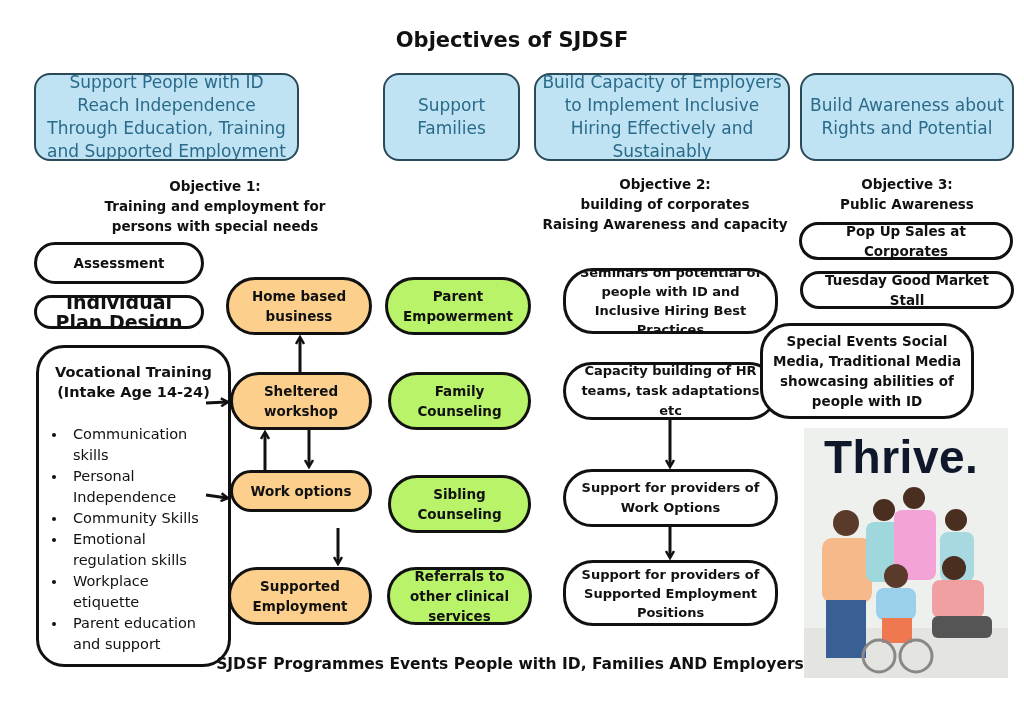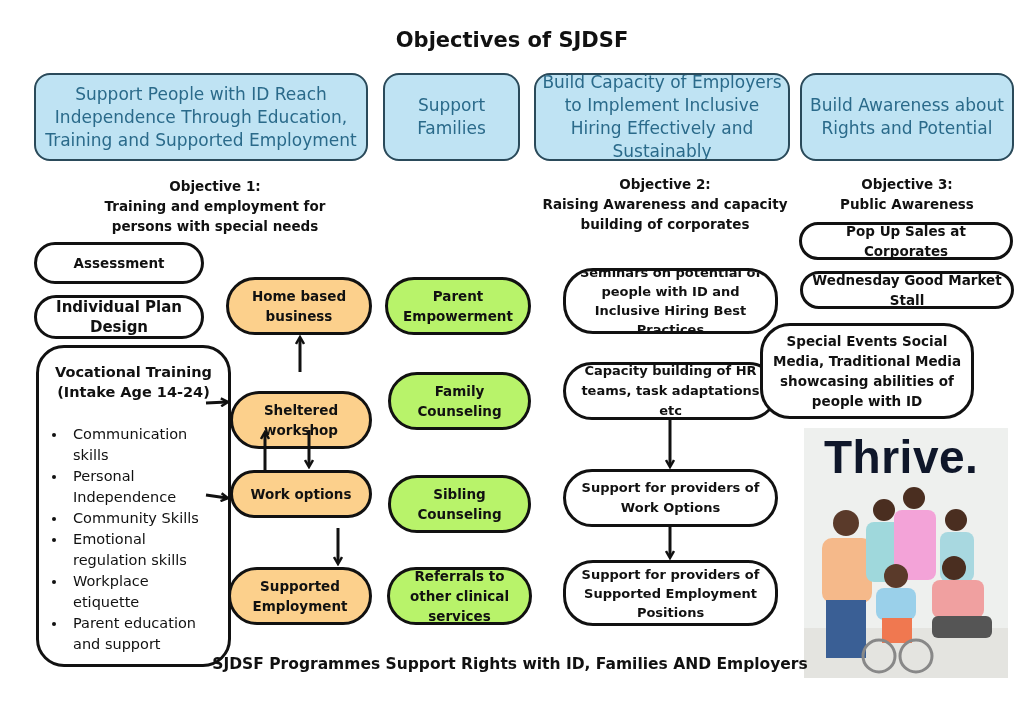--- a/index.html
+++ b/index.html
@@ -23,72 +23,72 @@
   .footer { left:210px; width:600px; top:655px; font-weight:bold; font-size:15.5px; text-align:center; }
   .photo { left:804px; top:428px; width:204px; height:250px; background:#eef0ee; overflow:hidden; }
   .thrive { position:absolute; left:20px; top:2px; font-weight:bold; font-size:46px; color:#0f172a; letter-spacing:0.5px; font-family:"Liberation Sans", sans-serif; }
   svg.arrows { position:absolute; left:0; top:0; }
 </style>
 </head>
 <body>
 
 <div class="abs title">Objectives of SJDSF</div>
 
-<div class="abs goal" style="left:34px;top:73px;width:334px;height:88px;">Support People with ID Reach Independence Through Education, Training and Supported Employment</div>
+<div class="abs goal" style="left:34px;top:73px;width:265px;height:88px;">Support People with ID Reach Independence Through Education, Training and Supported Employment</div>
 <div class="abs goal" style="left:383px;top:73px;width:137px;height:88px;">Support Families</div>
 <div class="abs goal" style="left:534px;top:73px;width:256px;height:88px;">Build Capacity of Employers to Implement Inclusive Hiring Effectively and Sustainably</div>
 <div class="abs goal" style="left:800px;top:73px;width:214px;height:88px;">Build Awareness about Rights and Potential</div>
 
 <div class="abs objlabel" style="left:80px;top:176px;width:270px;">
   <div>Objective 1:</div>
   <div>Training and employment for</div>
   <div>persons with special needs</div>
 </div>
 <div class="abs objlabel" style="left:540px;top:174px;width:250px;">
   <div>Objective 2:</div>
+  <div>building  of corporates</div>
   <div>Raising Awareness and capacity</div>
-  <div>building  of corporates</div>
 </div>
 <div class="abs objlabel" style="left:800px;top:174px;width:214px;">
   <div>Objective 3:</div>
   <div>Public Awareness</div>
 </div>
 
 <div class="abs pill white" style="left:34px;top:242px;width:170px;height:42px;">Assessment</div>
-<div class="abs pill white" style="left:34px;top:295px;width:170px;height:44px;font-size:15px;">Individual Plan Design</div>
+<div class="abs pill white" style="left:34px;top:295px;width:170px;height:34px;font-size:19px;">Individual Plan Design</div>
 <div class="abs voc" style="left:36px;top:345px;width:195px;height:322px;">
   <div class="voc-head">Vocational Training</div>
   <div class="voc-head">(Intake Age 14-24)</div>
   <ul>
     <li>Communication skills</li>
     <li>Personal Independence</li>
     <li>Community Skills</li>
     <li>Emotional regulation skills</li>
     <li>Workplace etiquette</li>
     <li>Parent education and support</li>
   </ul>
 </div>
 
 <div class="abs pill orange" style="left:226px;top:277px;width:146px;height:58px;">Home based business</div>
-<div class="abs pill orange" style="left:230px;top:372px;width:142px;height:58px;margin-top:19px;">Sheltered workshop</div>
-<div class="abs pill orange" style="left:230px;top:470px;width:142px;height:48px;">Work options</div>
+<div class="abs pill orange" style="left:230px;top:372px;width:142px;height:58px;">Sheltered workshop</div>
+<div class="abs pill orange" style="left:230px;top:470px;width:142px;height:42px;">Work options</div>
 <div class="abs pill orange" style="left:228px;top:567px;width:144px;height:58px;">Supported Employment</div>
 
 <div class="abs pill green" style="left:385px;top:277px;width:146px;height:58px;">Parent Empowerment</div>
 <div class="abs pill green" style="left:388px;top:372px;width:143px;height:58px;">Family Counseling</div>
 <div class="abs pill green" style="left:388px;top:475px;width:143px;height:58px;">Sibling Counseling</div>
 <div class="abs pill green" style="left:387px;top:567px;width:145px;height:58px;">Referrals to other clinical services</div>
 
 <div class="abs pill white" style="left:563px;top:268px;width:215px;height:66px;font-size:13px;line-height:19px;">Seminars on potential of people with ID and Inclusive Hiring Best Practices</div>
 <div class="abs pill white" style="left:563px;top:362px;width:215px;height:58px;font-size:13px;text-align:center;">Capacity building of HR teams, task adaptations etc</div>
 <div class="abs pill white" style="left:563px;top:469px;width:215px;height:58px;font-size:13px;">Support for providers of Work Options</div>
 <div class="abs pill white" style="left:563px;top:560px;width:215px;height:66px;font-size:13px;line-height:19px;">Support for providers of Supported Employment Positions</div>
 
 <div class="abs pill white" style="left:799px;top:222px;width:214px;height:38px;font-size:13.5px;">Pop Up Sales at Corporates</div>
-<div class="abs pill white" style="left:800px;top:271px;width:214px;height:38px;font-size:13.5px;">Wednesday Good Market Stall</div>
+<div class="abs pill white" style="left:800px;top:271px;width:214px;height:38px;font-size:13.5px;">Tuesday Good Market Stall</div>
 <div class="abs pill white" style="left:760px;top:323px;width:214px;height:96px;font-size:13.5px;line-height:20px;padding:0 10px;">Special Events Social Media, Traditional Media showcasing abilities of people with ID</div>
 
 <div class="abs photo">
   <div class="thrive">Thrive.</div>
   <svg width="204" height="250" style="position:absolute;left:0;top:0;">
     <rect x="0" y="200" width="204" height="50" fill="#e4e4e0"></rect>
 
     <circle cx="42" cy="95" r="13" fill="#5a3a2a"></circle>
     <rect x="18" y="110" width="50" height="65" rx="10" fill="#f5b98a"></rect>
     <rect x="22" y="172" width="40" height="58" fill="#3a5f95"></rect>
@@ -123,13 +123,13 @@
   <line x1="206" y1="403" x2="227" y2="402" stroke="#111" stroke-width="3" marker-end="url(#ah)"></line>
   <line x1="206" y1="495" x2="227" y2="498" stroke="#111" stroke-width="3" marker-end="url(#ah)"></line>
   <line x1="300" y1="372" x2="300" y2="338" stroke="#111" stroke-width="3" marker-end="url(#ah)"></line>
   <line x1="265" y1="470" x2="265" y2="433" stroke="#111" stroke-width="3" marker-end="url(#ah)"></line>
   <line x1="309" y1="430" x2="309" y2="466" stroke="#111" stroke-width="3" marker-end="url(#ah)"></line>
   <line x1="338" y1="528" x2="338" y2="563" stroke="#111" stroke-width="3" marker-end="url(#ah)"></line>
   <line x1="670" y1="420" x2="670" y2="466" stroke="#111" stroke-width="3" marker-end="url(#ah)"></line>
   <line x1="670" y1="527" x2="670" y2="557" stroke="#111" stroke-width="3" marker-end="url(#ah)"></line>
 </svg>
 
-<div class="abs footer">SJDSF Programmes Support Rights with ID, Families AND Employers</div>
+<div class="abs footer">SJDSF Programmes Events People with ID, Families AND Employers</div>
 
 </body></html>

